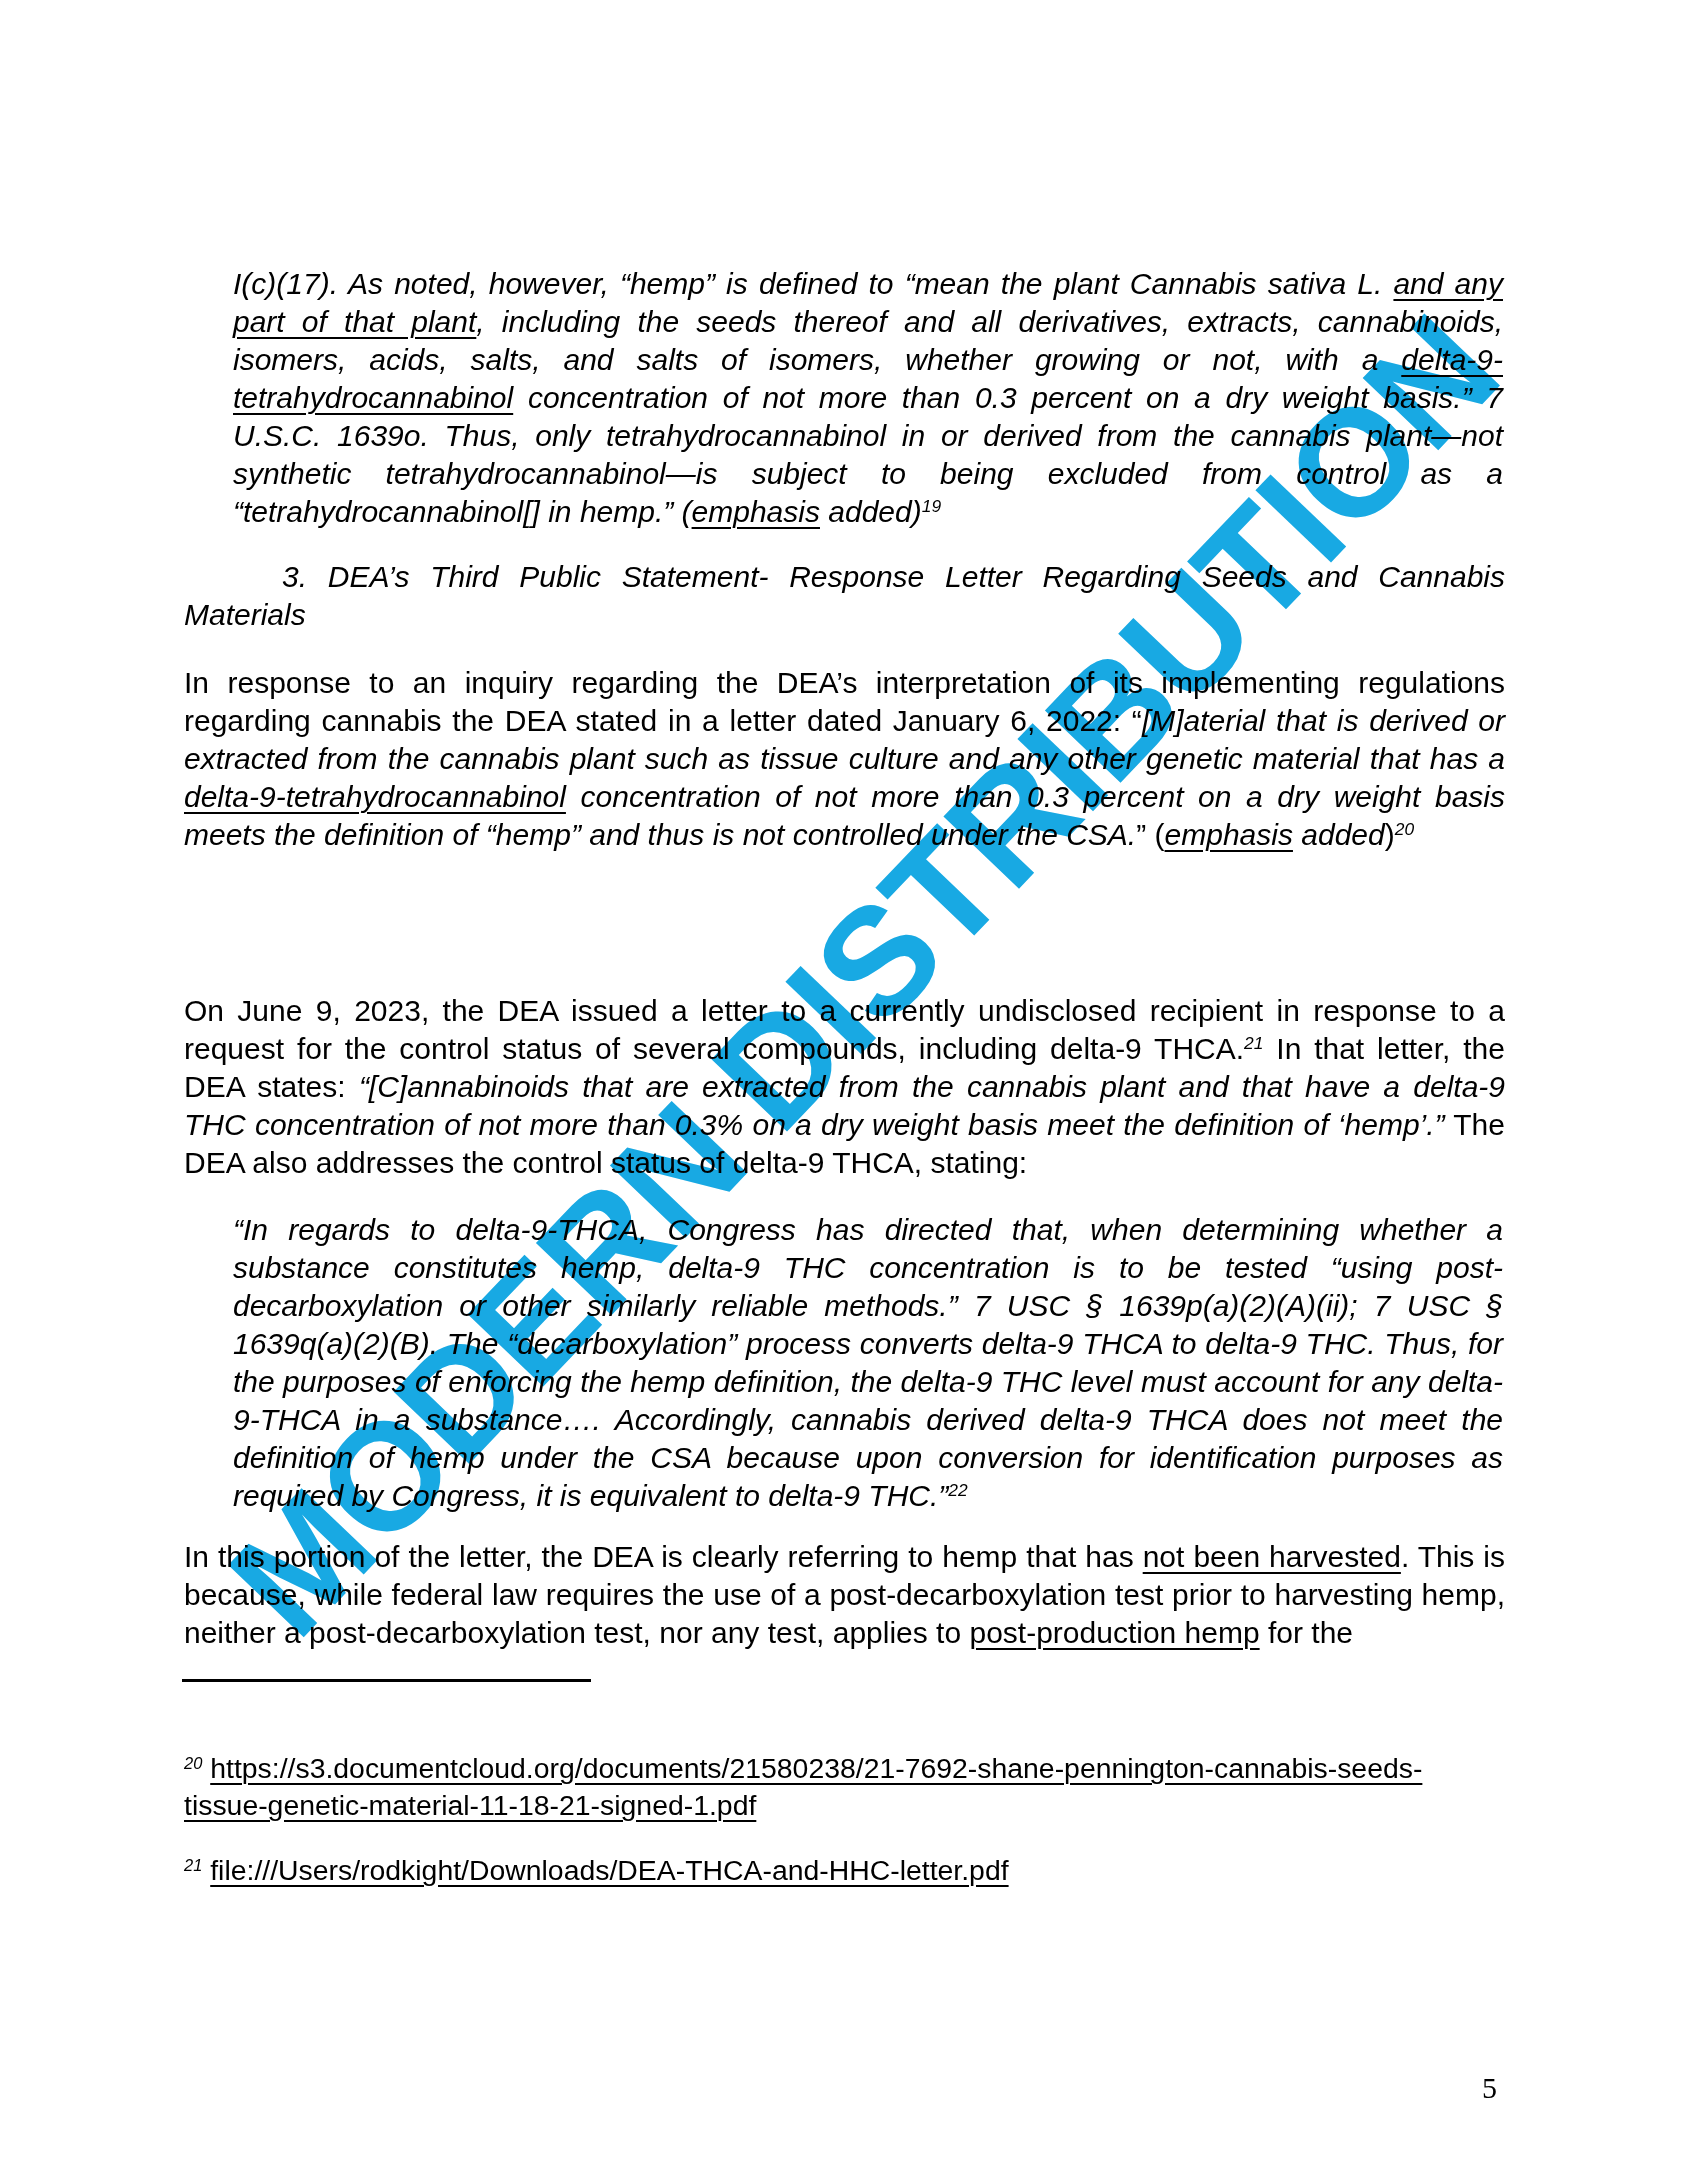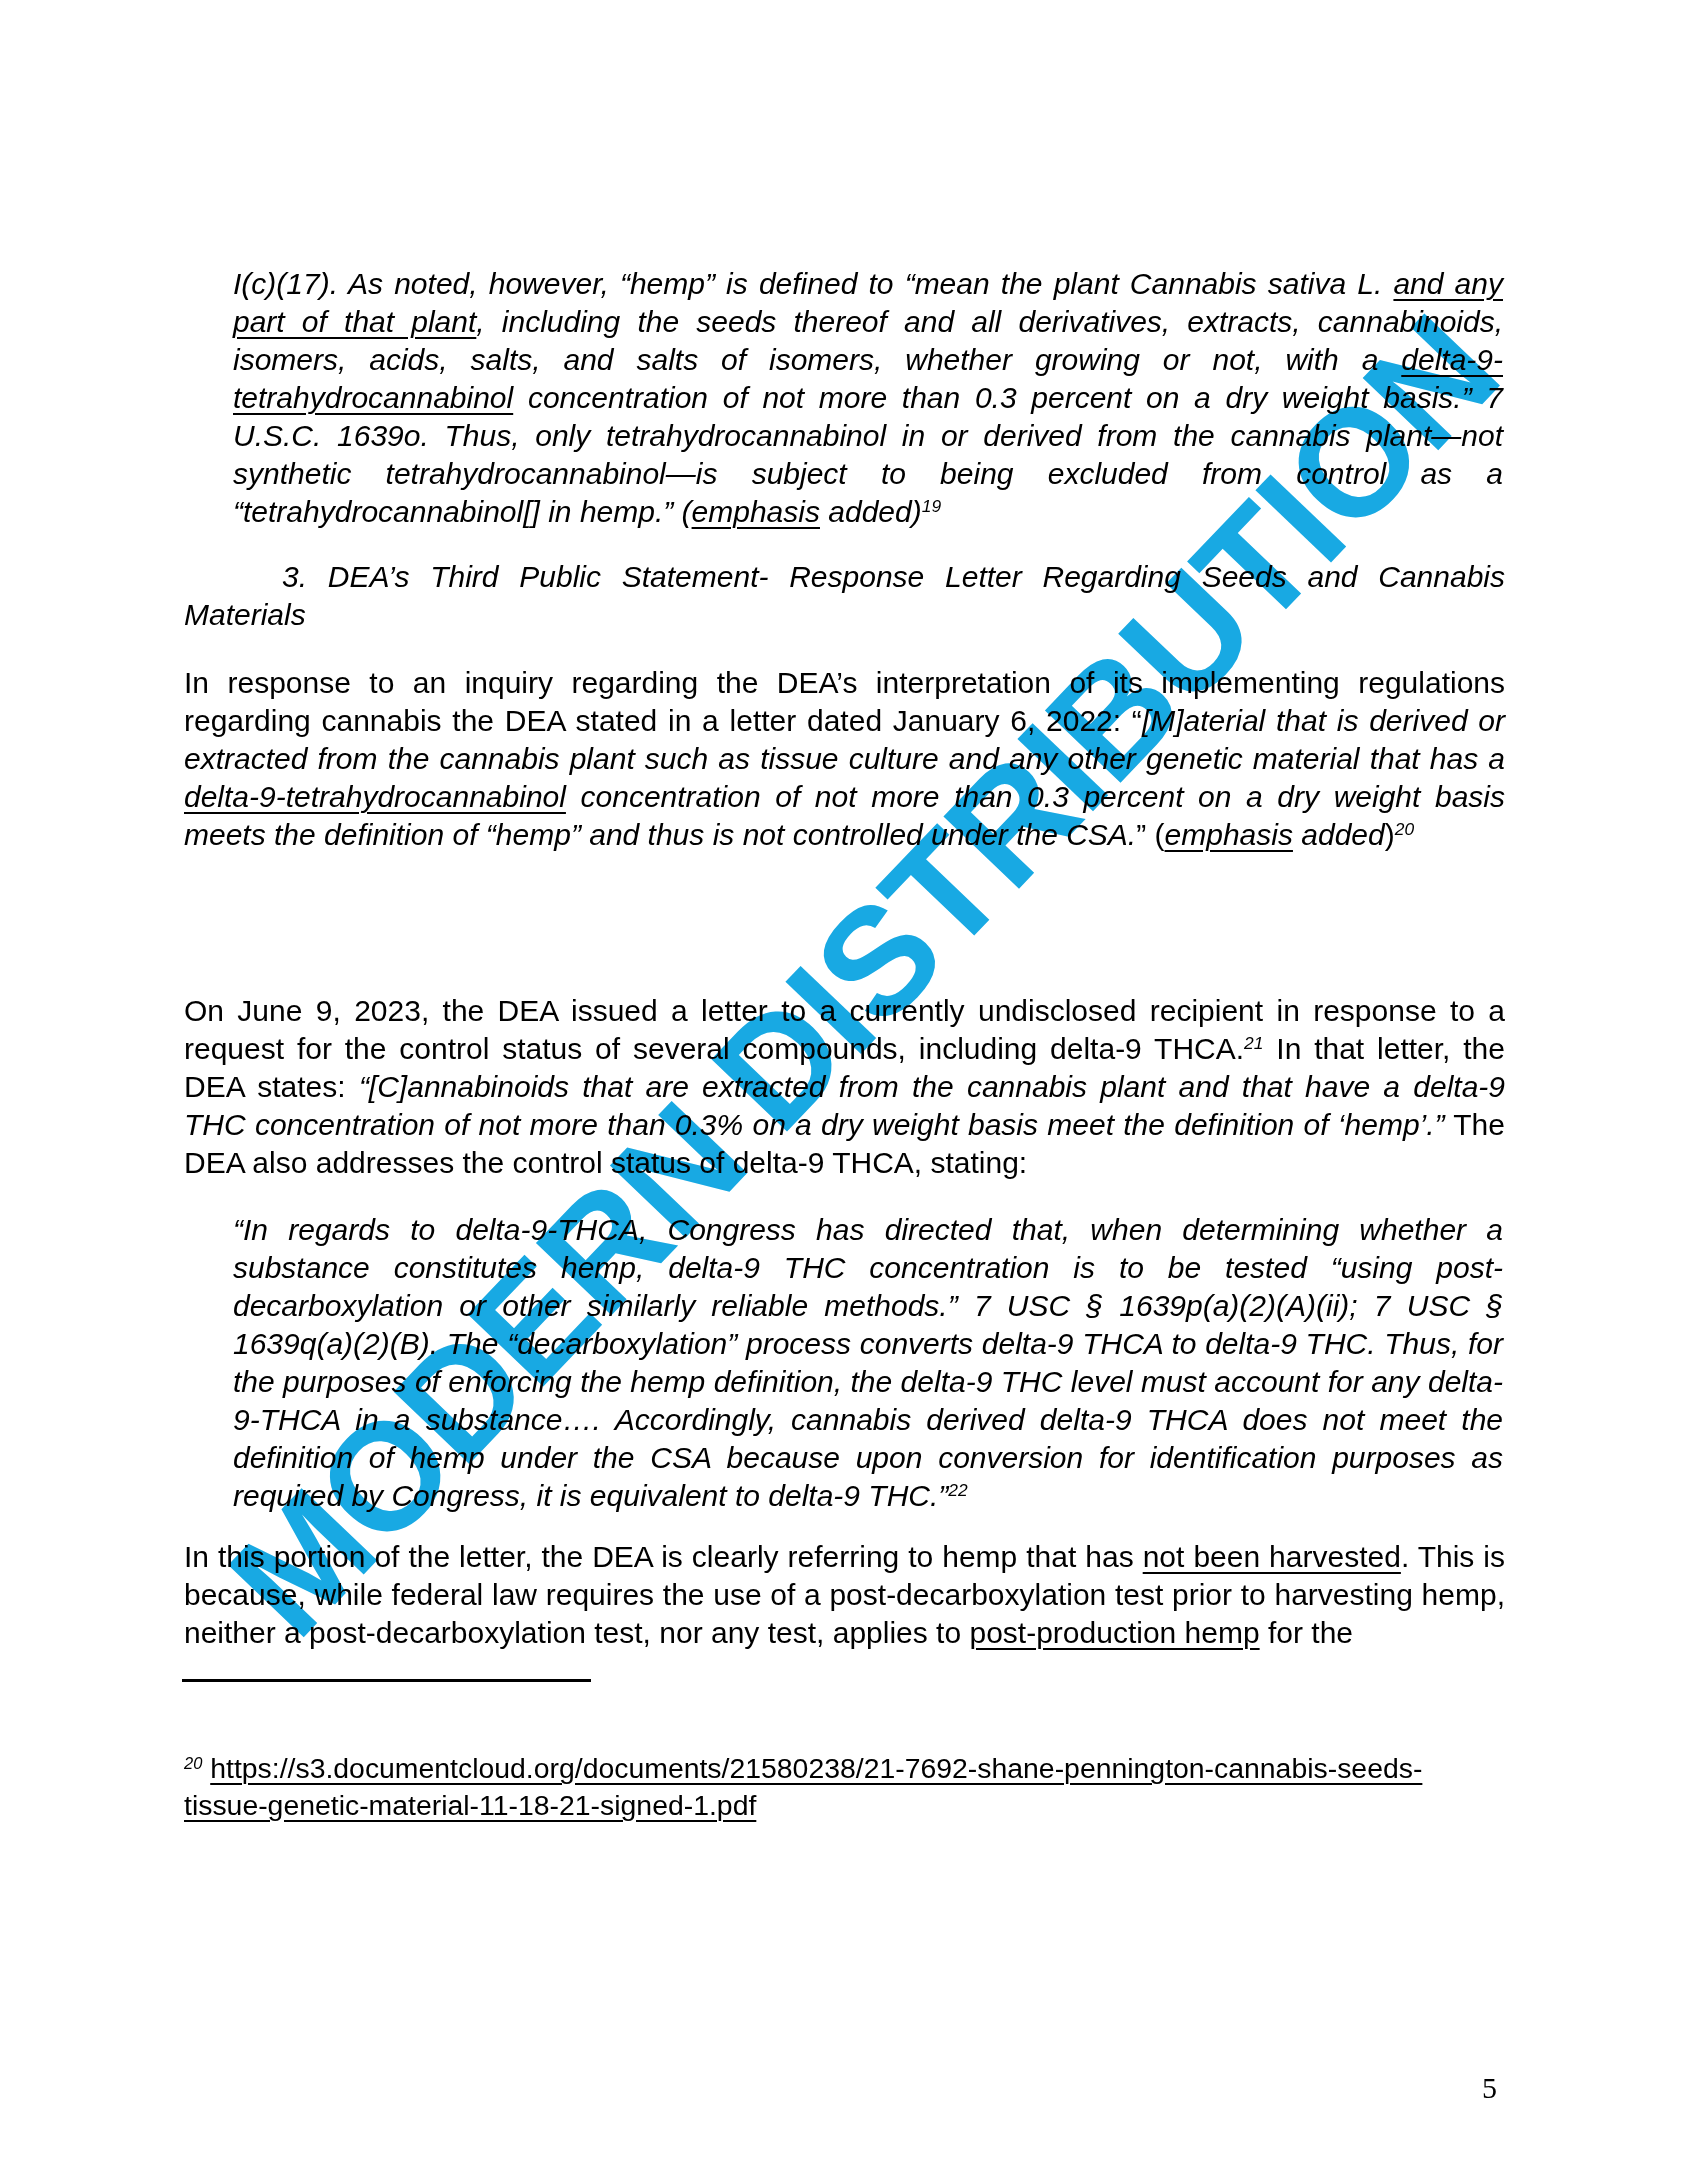--- a/index.html
+++ b/index.html
@@ -97,19 +97,20 @@
 
     <div class="block quote-block" style="top:1211px;"><span class="run-i">“In regards to delta-9-THCA, Congress has directed that, when determining whether a substance constitutes hemp, delta-9 THC concentration is to be tested “using post-decarboxylation or other similarly reliable methods.” 7 USC § 1639p(a)(2)(A)(ii); 7 USC § 1639q(a)(2)(B). The “decarboxylation” process converts delta-9 THCA to delta-9 THC. Thus, for the purposes of enforcing the hemp definition, the delta-9 THC level must account for any delta-9-THCA in a substance…. Accordingly, cannabis derived delta-9 THCA does not meet the definition of hemp under the CSA because upon conversion for identification purposes as required by Congress, it is equivalent to delta-9 THC.”</span><span class="run-isup">22</span></div>
 
     <div class="block body-block" style="top:1538px;"><span class="run-n">In this portion of the letter, the DEA is clearly referring to hemp that has </span><span class="run-u">not been harvested</span><span class="run-n">. This is because, while federal law requires the use of a post-decarboxylation test prior to harvesting hemp, neither a post-decarboxylation test, nor any test, applies to </span><span class="run-u">post-production hemp</span><span class="run-n"> for the</span></div>
 
     <div class="fn-separator"></div>
 
 
     <div class="footnote-block" style="top:1750px;"><span class="run-sup">20</span><span class="run-n">  </span><span class="run-u">https://s3.documentcloud.org/documents/21580238/21-7692-shane-pennington-cannabis-seeds-tissue-genetic-material-11-18-21-signed-1.pdf</span></div>
 
+    <div class="footnote-block" style="top:1852px;"><span class="run-sup">21</span><span class="run-n"> </span><span class="run-u">file:///Users/rodkight/Downloads/DEA-THCA-and-HHC-letter.pdf</span></div>
 
 
     <div class="page-number">5</div>
 
   </div>
 </div>
 
 
 </body></html>

